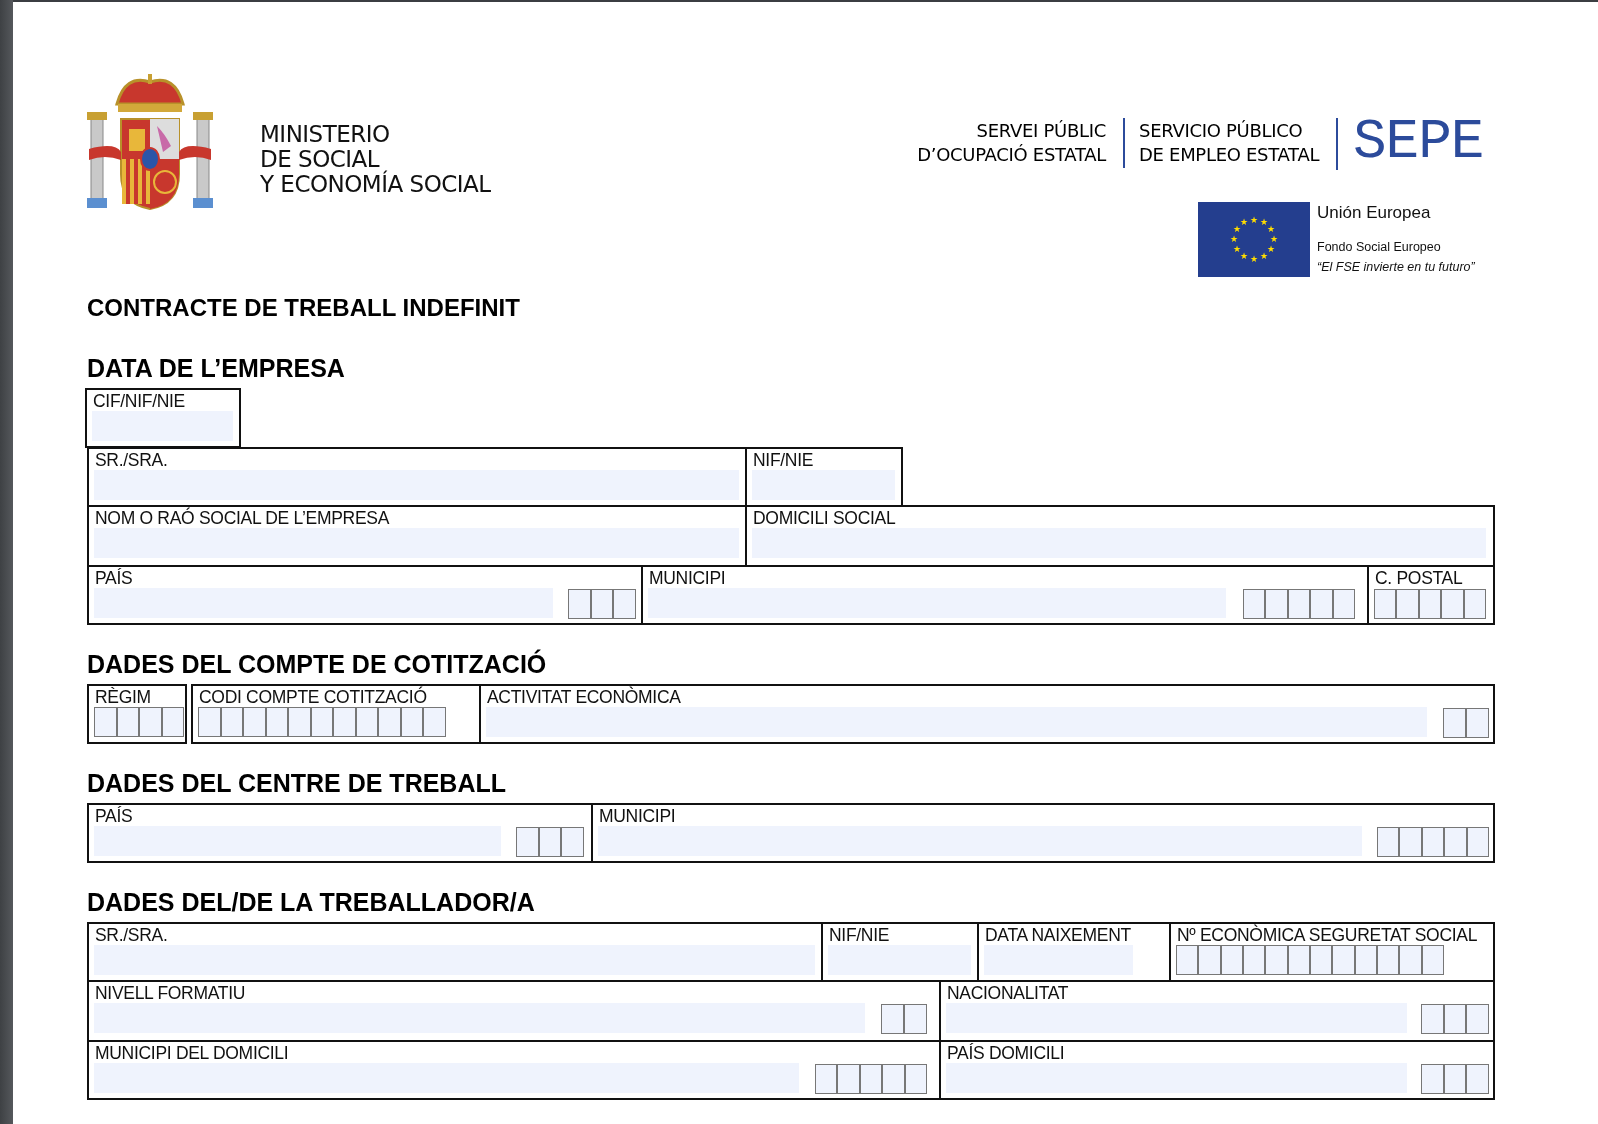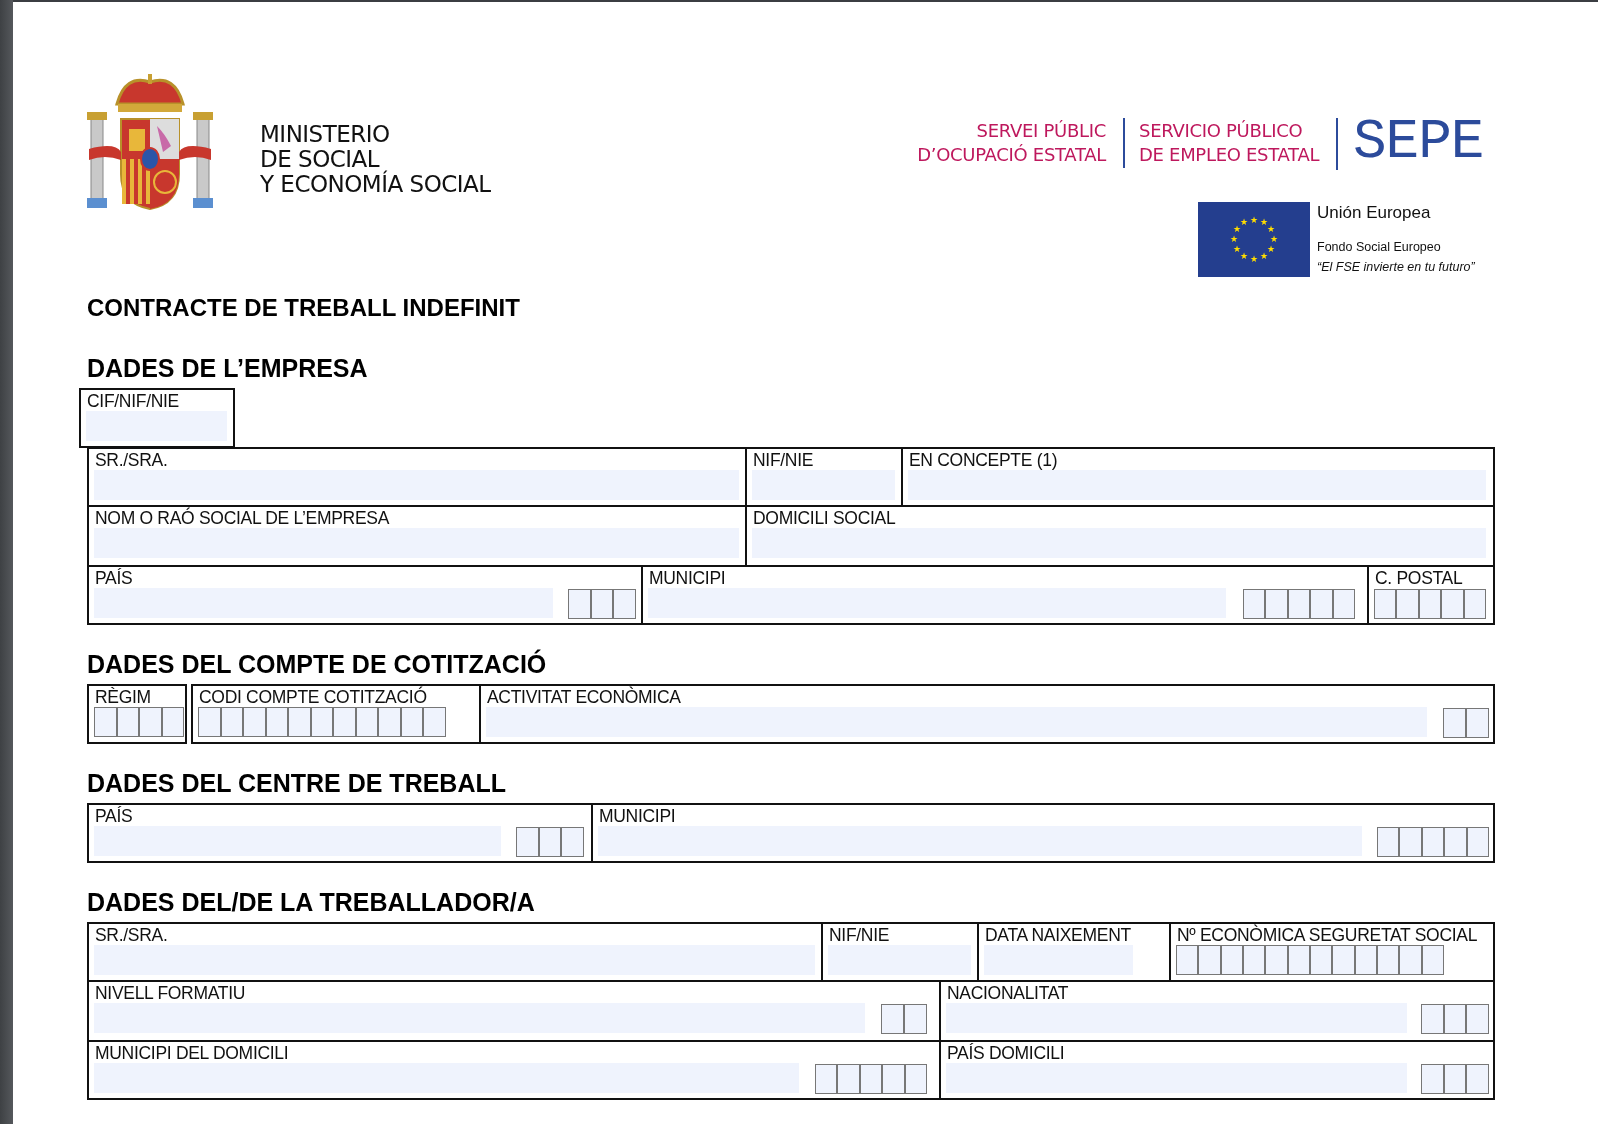--- a/index.html
+++ b/index.html
@@ -12,21 +12,21 @@
   .viewer-left { position: absolute; left: 0; top: 0; width: 13px; height: 1124px; background: linear-gradient(to right,#3e4144,#55585c); }
   .topbar { position: absolute; left: 0; top: 0; width: 1598px; height: 2px; background: #3b3e42; }
   .page {
     position: absolute; left: 13px; top: 2px; width: 1585px; height: 1122px;
     background: #ffffff;
   }
   .abs { position: absolute; }
   
   .ministry-text { left: 232px; top: 120px; font-size: 23px; line-height: 25px; color: #111; font-family: "DejaVu Sans", sans-serif; letter-spacing: -0.5px; margin-left: 15px; }
   .ministry-text div { white-space: nowrap; }
-  .sepe-block { top: 117px; color: #be185d; font-family: "DejaVu Sans", sans-serif; font-size: 18px; line-height: 24px; text-align: right; white-space: nowrap; letter-spacing: -0.3px; }
+  .sepe-block { top: 117px; color: #000000; font-family: "DejaVu Sans", sans-serif; font-size: 18px; line-height: 24px; text-align: right; white-space: nowrap; letter-spacing: -0.3px; }
   .sepe-sep { top: 116px; width: 2px; height: 50px; background: #2c4b9b; }
   .sepe-logo { left: 1340px; top: 108px; font-family: Liberation Mono, monospace; font-size: 56px; color: #2c4b9b; letter-spacing: -1px; }
   .eu-flag { left: 1185px; top: 200px; width: 112px; height: 75px; background: #243e8e; }
   .eu-title { left: 1304px; top: 201px; font-size: 17px; color: #111; }
   .eu-fund { left: 1304px; top: 238px; font-size: 12.5px; color: #111; }
   .eu-quote { left: 1304px; top: 258px; font-size: 12.5px; color: #111; font-style: italic; }
 
   .doc-title { left: 74px; top: 292px; font-size: 24px; font-weight: bold; color: #000; }
   .sec-title { font-size: 25px; font-weight: bold; color: #000; left: 74px; }
 
@@ -106,38 +106,34 @@
           <text x="46" y="23">★</text>
       </g>
     </svg>
   </div>
   <div class="abs eu-title">Unión Europea</div>
   <div class="abs eu-fund">Fondo Social Europeo</div>
   <div class="abs eu-quote">“El FSE invierte en tu futuro”</div>
 
   <div class="abs doc-title">CONTRACTE DE TREBALL INDEFINIT</div>
 
-  <div class="abs sec-title" style="top:352px">DADES DE L’EMPRESA</div>
-
-  <div class="cell" style="left:66px;top:386px;width:156px;height:60px">
+  <div class="abs sec-title" style="top:352px">DATA DE L’EMPRESA</div>
+
+  <div class="cell" style="left:72px;top:386px;width:156px;height:60px">
     <span class="lbl">CIF/NIF/NIE</span>
     <div class="fld" style="left:5px;top:21px;width:141px;height:30px"></div>
   </div>
 
   <div class="cell" style="left:74px;top:445px;width:660px;height:60px">
     <span class="lbl">SR./SRA.</span>
     <div class="fld" style="left:5px;top:21px;width:645px;height:30px"></div>
   </div>
   <div class="cell" style="left:732px;top:445px;width:158px;height:60px">
     <span class="lbl">NIF/NIE</span>
     <div class="fld" style="left:5px;top:21px;width:143px;height:30px"></div>
-  </div>
-  <div class="cell" style="left:888px;top:445px;width:594px;height:60px">
-    <span class="lbl">EN CONCEPTE (1)</span>
-    <div class="fld" style="left:5px;top:21px;width:578px;height:30px"></div>
   </div>
 
   <div class="cell" style="left:74px;top:503px;width:660px;height:62px">
     <span class="lbl">NOM O RAÓ SOCIAL DE L’EMPRESA</span>
     <div class="fld" style="left:5px;top:21px;width:645px;height:30px"></div>
   </div>
   <div class="cell" style="left:732px;top:503px;width:750px;height:62px">
     <span class="lbl">DOMICILI SOCIAL</span>
     <div class="fld" style="left:5px;top:21px;width:734px;height:30px"></div>
   </div>

